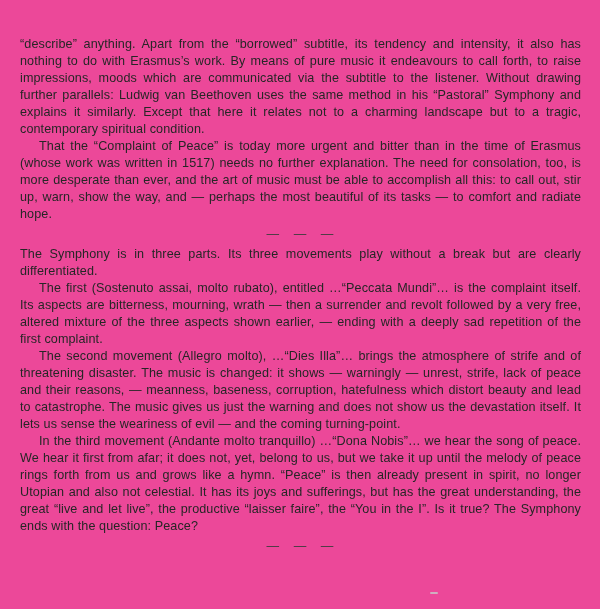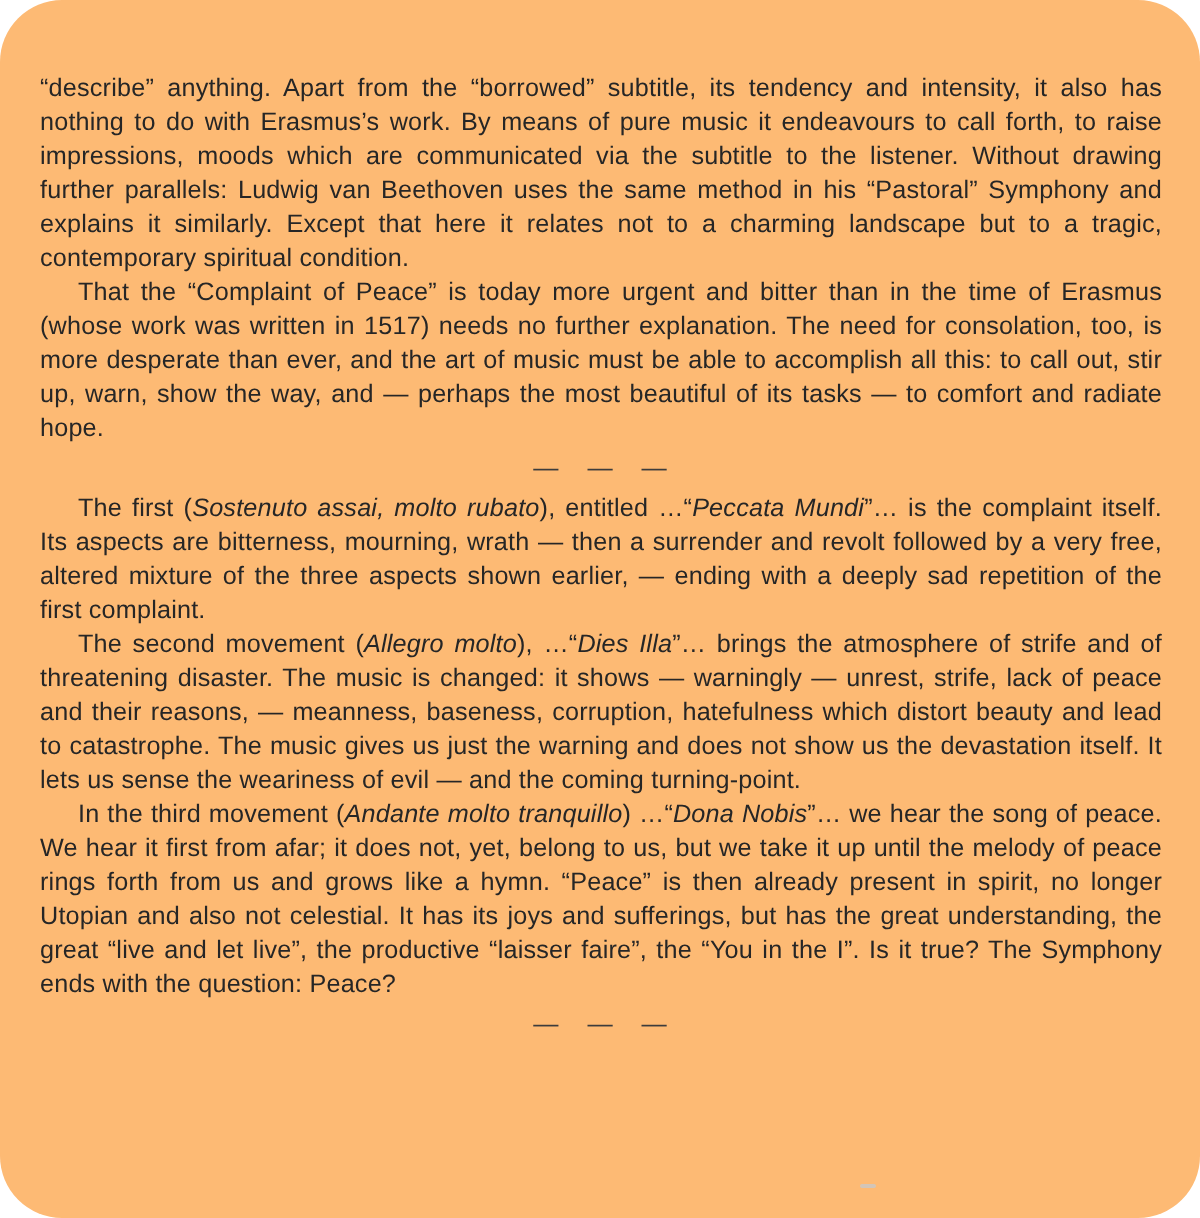--- a/index.html
+++ b/index.html
@@ -10,42 +10,40 @@
   body {
     width: 600px;
     height: 609px;
     overflow: hidden;
     position: relative;
     font-family: "Liberation Sans", sans-serif;
   }
   .page {
     position: absolute;
     inset: 0;
-    background: #fdba74;
-    border-radius: 31px;
+    background: #ec4899;
   }
   .doc-body {
     position: absolute;
     top: 36px;
     left: 20px;
     width: 561px;
     color: #262626;
     font-size: 12.6px;
     line-height: 17px;
     letter-spacing: 0.1px;
   }
   p.para {
     margin: 0;
     text-align: justify;
   }
   p.para.indent {
     text-indent: 19px;
   }
   .it {
-    font-style: italic;
   }
   .divider {
     text-align: center;
     color: #3c3c3c;
     font-size: 12.6px;
     line-height: 17px;
     margin: 3px 0 3px 0;
     word-spacing: 9px;
     letter-spacing: 1px;
     user-select: none;
@@ -62,19 +60,20 @@
   }
 </style>
 </head>
 <body>
 
 <div class="page">
   <div class="doc-body">
       <p class="para"><span>“describe” anything. Apart from the “borrowed” subtitle, its tendency and intensity, it also has nothing to do with Erasmus’s work. By means of pure music it endeavours to call forth, to raise impressions, moods which are communicated via the subtitle to the listener. Without drawing further parallels: Ludwig van Beethoven uses the same method in his “Pastoral” Symphony and explains it similarly. Except that here it relates not to a charming landscape but to a tragic, contemporary spiritual condition.</span></p>
       <p class="para indent"><span>That the “Complaint of Peace” is today more urgent and bitter than in the time of Erasmus (whose work was written in 1517) needs no further explanation. The need for consolation, too, is more desperate than ever, and the art of music must be able to accomplish all this: to call out, stir up, warn, show the way, and — perhaps the most beautiful of its tasks — to comfort and radiate hope.</span></p>
       <div class="divider">— — —</div>
+      <p class="para"><span>The Symphony is in three parts. Its three movements play without a break but are clearly differentiated.</span></p>
       <p class="para indent"><span>The first (</span><span class="it">Sostenuto assai, molto rubato</span><span>), entitled …“</span><span class="it">Peccata Mundi</span><span>”… is the complaint itself. Its aspects are bitterness, mourning, wrath — then a surrender and revolt followed by a very free, altered mixture of the three aspects shown earlier, — ending with a deeply sad repetition of the first complaint.</span></p>
       <p class="para indent"><span>The second movement (</span><span class="it">Allegro molto</span><span>), …“</span><span class="it">Dies Illa</span><span>”… brings the atmosphere of strife and of threatening disaster. The music is changed: it shows — warningly — unrest, strife, lack of peace and their reasons, — meanness, baseness, corruption, hatefulness which distort beauty and lead to catastrophe. The music gives us just the warning and does not show us the devastation itself. It lets us sense the weariness of evil — and the coming turning-point.</span></p>
       <p class="para indent"><span>In the third movement (</span><span class="it">Andante molto tranquillo</span><span>) …“</span><span class="it">Dona Nobis</span><span>”… we hear the song of peace. We hear it first from afar; it does not, yet, belong to us, but we take it up until the melody of peace rings forth from us and grows like a hymn. “Peace” is then already present in spirit, no longer Utopian and also not celestial. It has its joys and sufferings, but has the great understanding, the great “live and let live”, the productive “laisser faire”, the “You in the I”. Is it true? The Symphony ends with the question: Peace?</span></p>
       <div class="divider">— — —</div>
     </div>
   <div class="scan-speck"></div>
 </div>
 
 </body></html>

